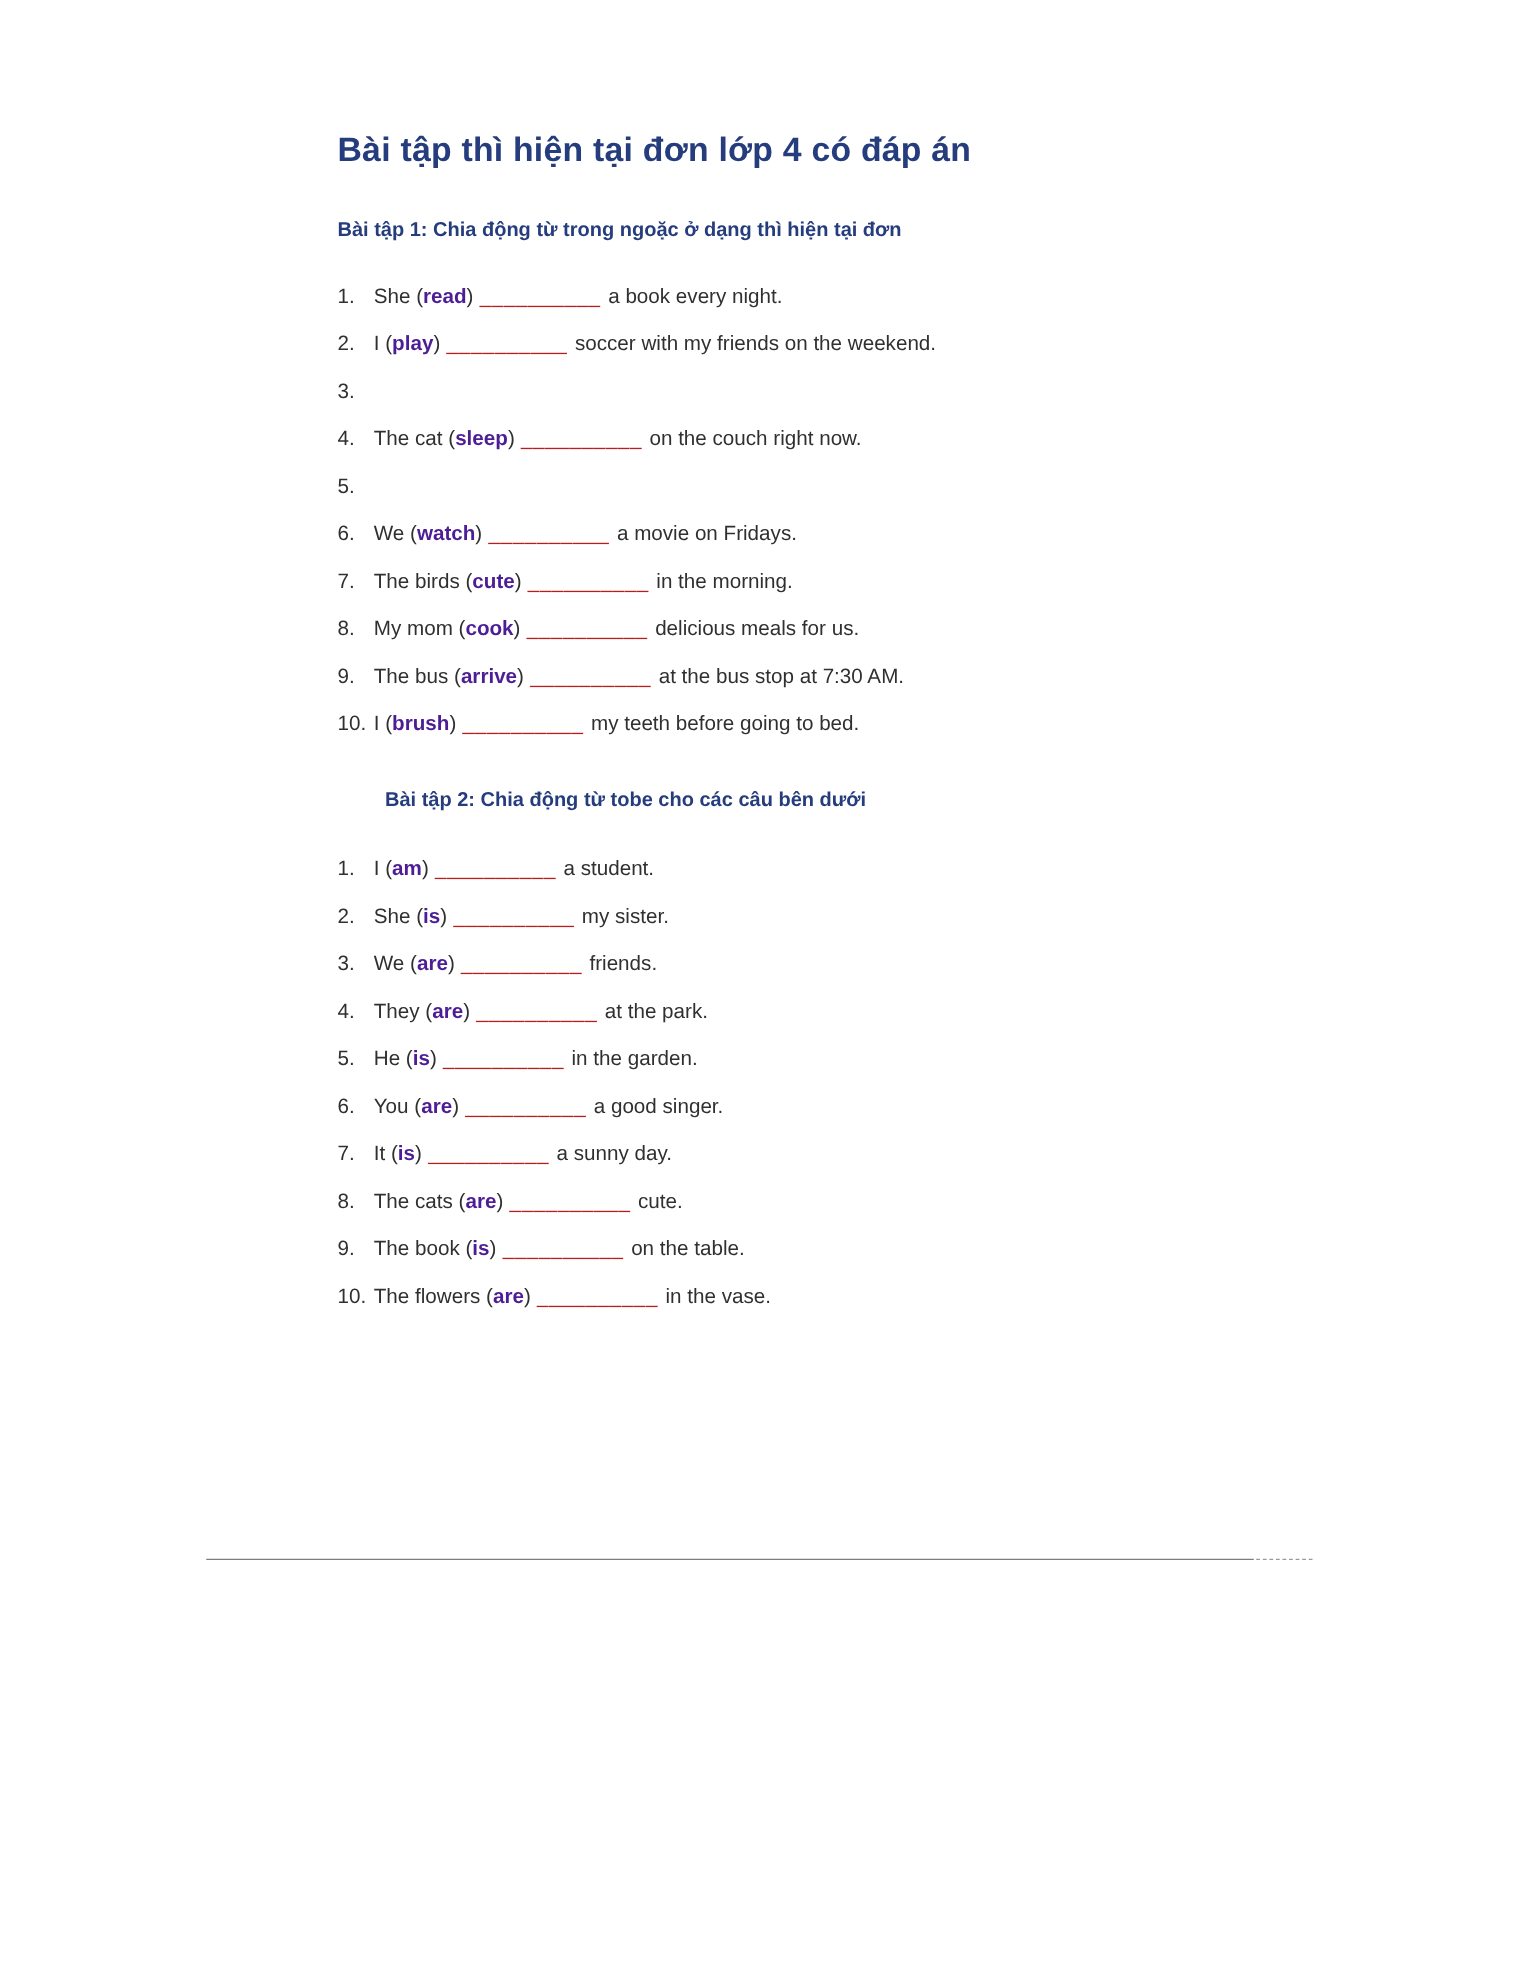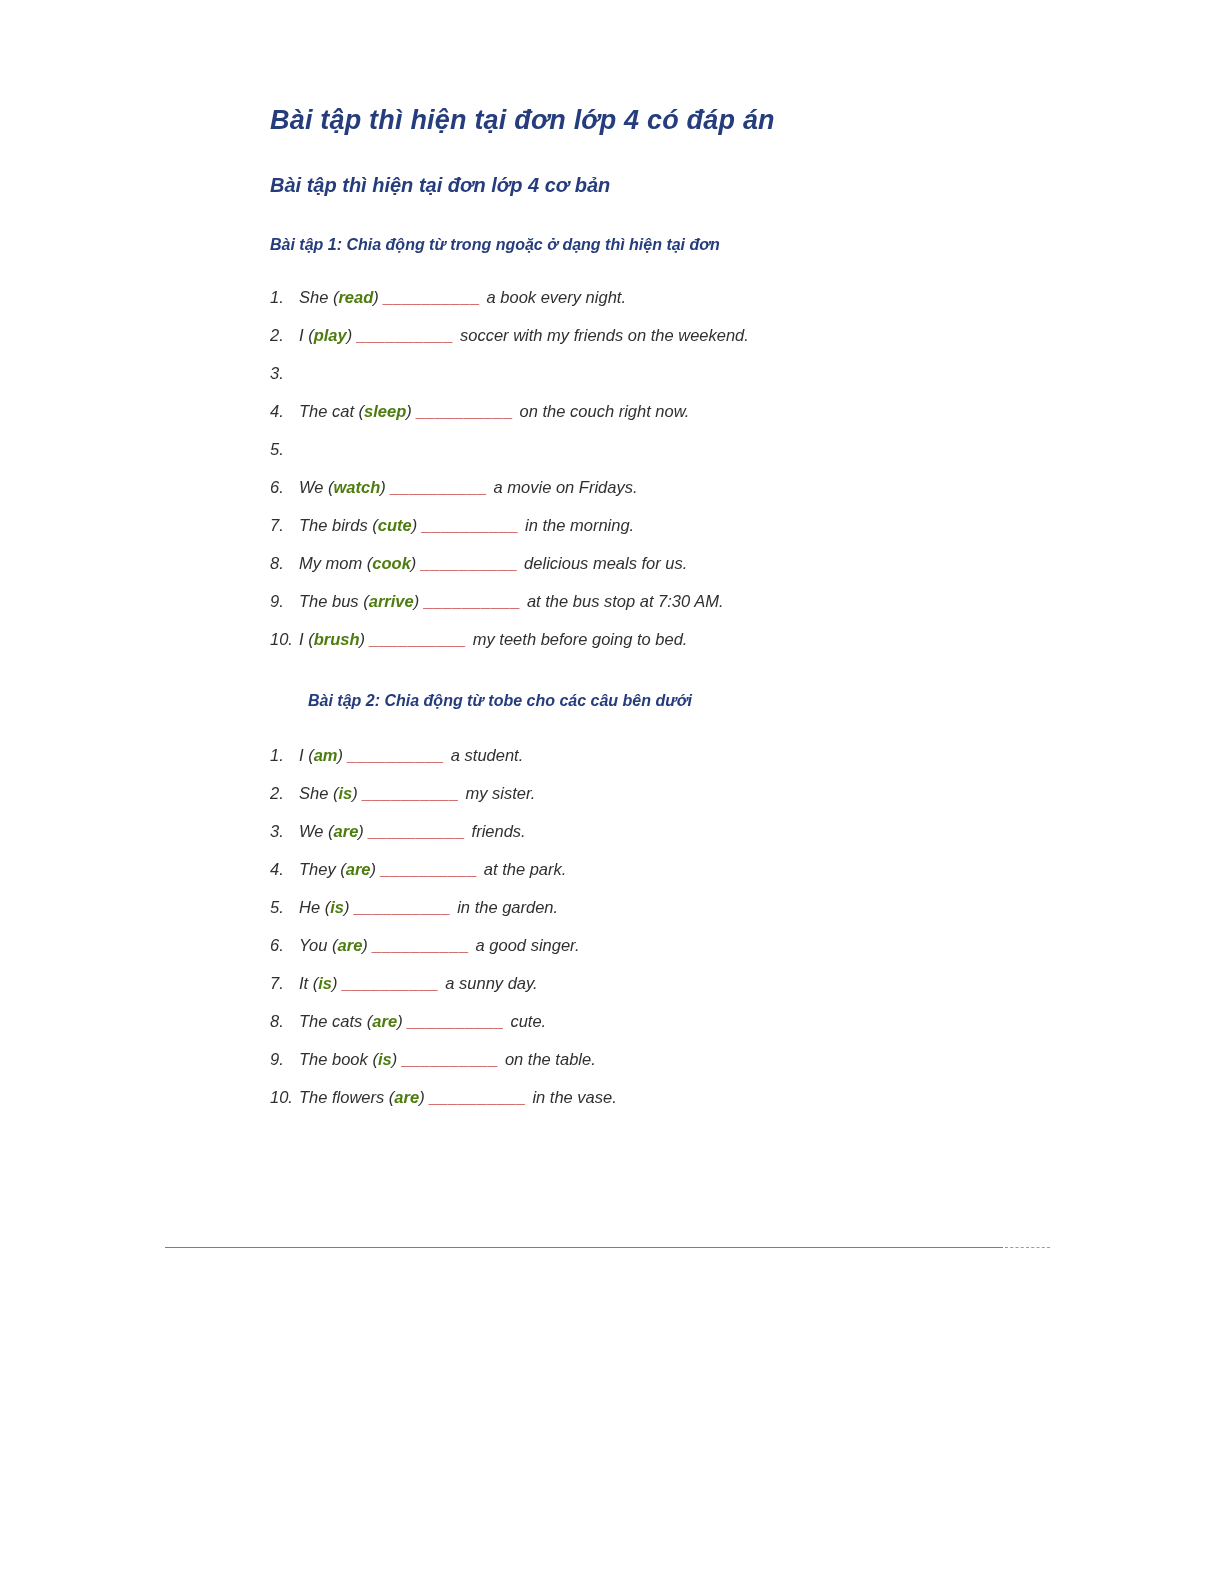--- a/index.html
+++ b/index.html
@@ -5,21 +5,20 @@
 <style>
   html, body { margin: 0; padding: 0; background: #ffffff; }
   .page {
     position: relative;
     width: 1225px;
     height: 1585px;
     background: #ffffff;
     overflow: hidden;
     font-family: "Liberation Sans", "DejaVu Sans", sans-serif;
     color: #303030;
-    font-style: italic;
   }
   .content {
     position: absolute;
     left: 270px;
     top: 103px;
     width: 720px;
   }
   .doc-title {
     margin: 0;
     font-size: 27px;
@@ -56,21 +55,21 @@
     line-height: 24px;
     margin-bottom: 14px;
     color: #303030;
   }
   ol.ex-list li:last-child { margin-bottom: 0; }
   .num {
     flex: 0 0 29px;
     width: 29px;
   }
   .sentence { white-space: nowrap; }
-  .verb { font-weight: 700; color: #4d7c0f; }
+  .verb { font-weight: 700; color: #4c1d95; }
   .blank {
     display: inline-block;
     margin: 0 6px 0 5px;
     letter-spacing: 0.5px;
     color: #b91c1c;
   }
   .divider {
     position: absolute;
     top: 1247px;
     left: 165px;
@@ -91,21 +90,20 @@
   }
 </style>
 </head>
 <body>
 
 <div class="page">
   <div class="content">
 
     <h1 class="doc-title">Bài tập thì hiện tại đơn lớp 4 có đáp án</h1>
 
-    <h2 class="doc-subtitle">Bài tập thì hiện tại đơn lớp 4 cơ bản</h2>
 
     <h3 class="section-heading">Bài tập 1: Chia động từ trong ngoặc ở dạng thì hiện tại đơn</h3>
 
     <ol class="ex-list">
 
         <li>
           <span class="num">1.</span>
           <span class="sentence"><span>She (</span><span class="verb">read</span><span>)</span><span class="blank">__________</span><span>a book every night.</span></span>
         </li>
 

